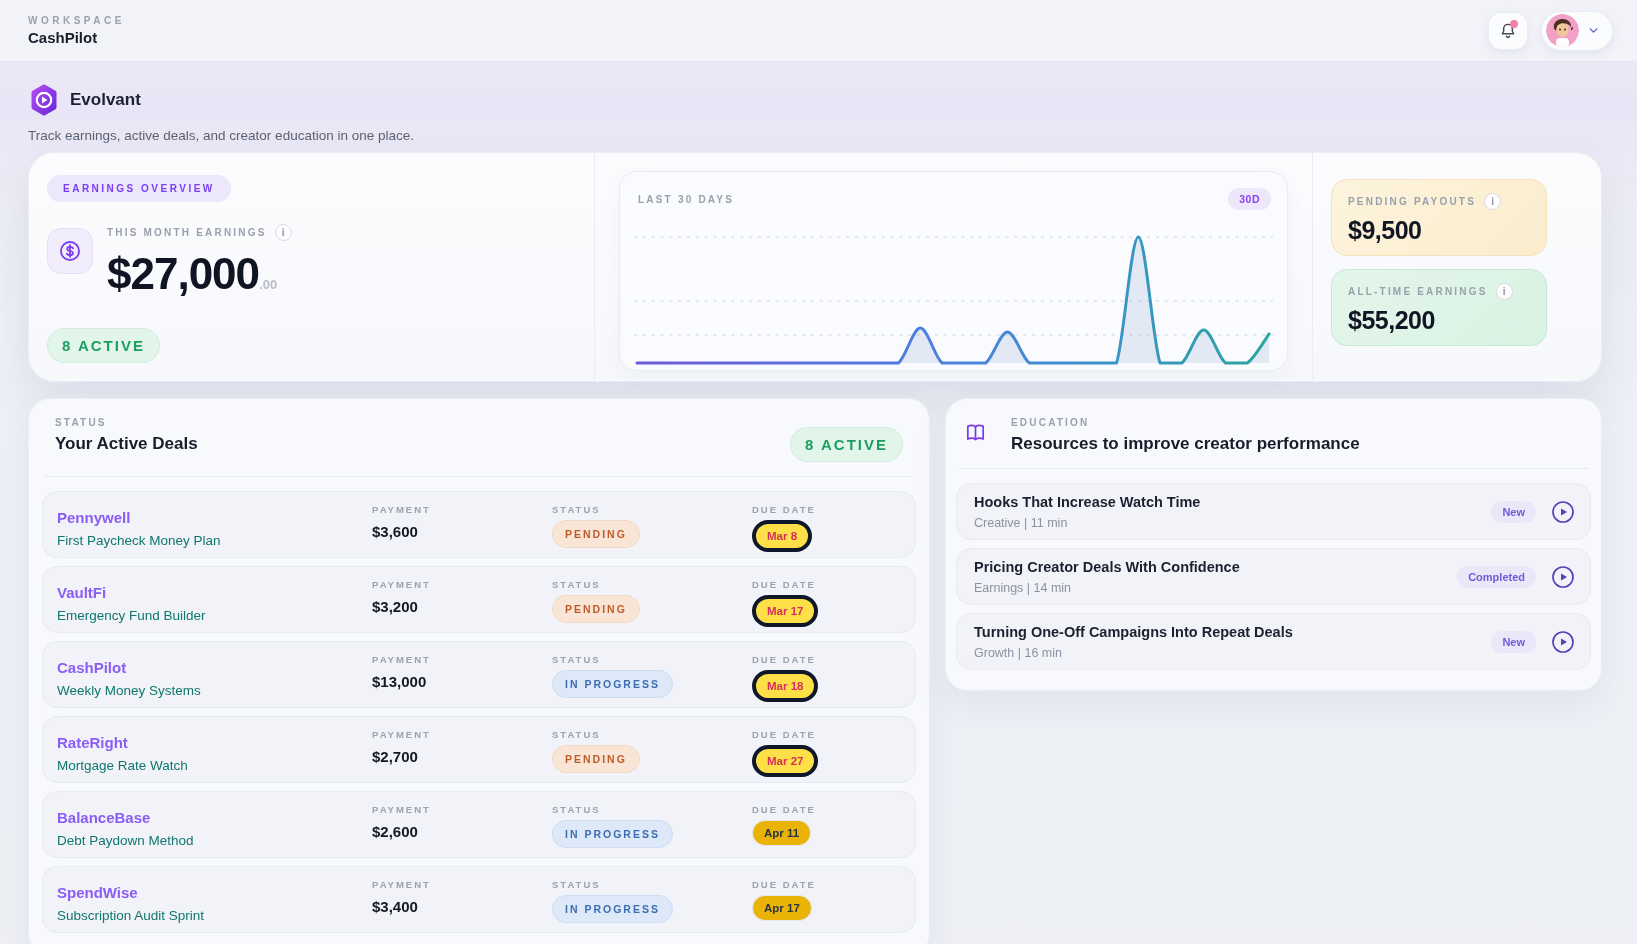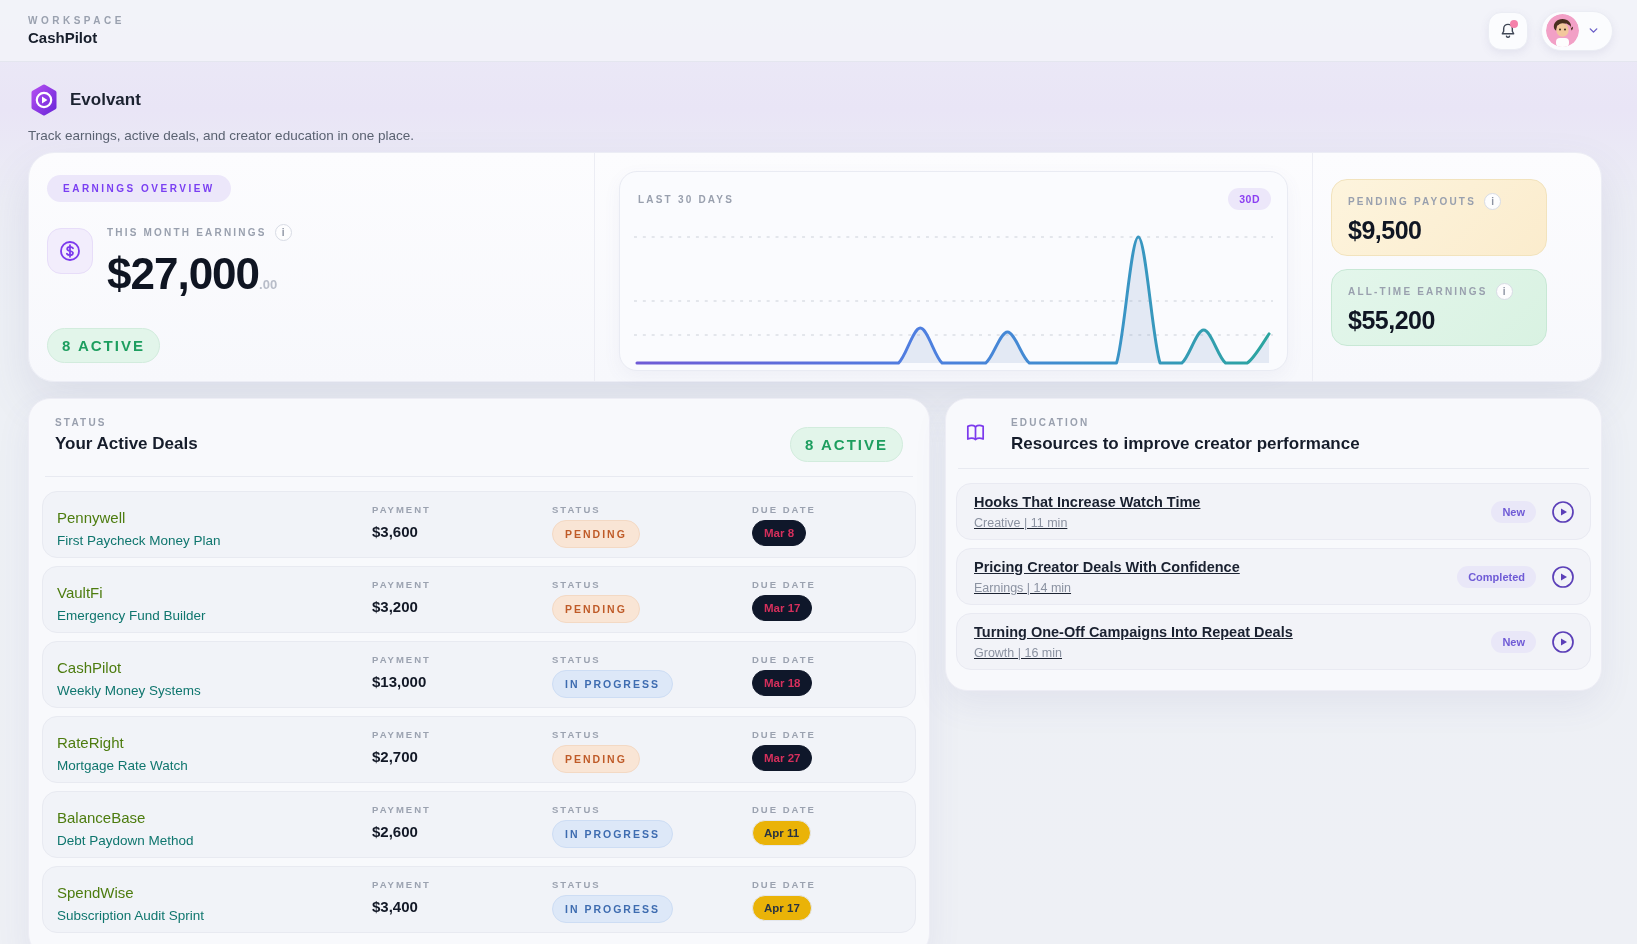--- a/index.html
+++ b/index.html
@@ -99,36 +99,36 @@
   .panel-title { font-size:17px; font-weight:700; color:#161d2b; margin-top:6px; }
   .divider { height:1px; background:#e8eaf1; margin:14px 4px 14px 4px; }
   .edu-head { justify-content:flex-start; gap:24px; padding-left:10px; }
   .book-wrap { margin-top:4px; }
 
   .deal-row {
     display:grid; grid-template-columns:315px 180px 200px 1fr;
     background:#f1f3f8; border:1px solid #e8eaf1; border-radius:15px;
     height:67px; margin:0 1px 8px 1px; padding:12px 0 0 14px; cursor:pointer;
   }
-  .deal-name { font-size:15px; font-weight:400; color:#4d7c0f; margin-top:5px; }
+  .deal-name { font-size:15px; font-weight:700; color:#8b5cf6; margin-top:5px; }
   .deal-desc { font-size:13.5px; color:#0f766e; margin-top:7px; }
   .col-label { font-size:9.5px; letter-spacing:2px; color:#9ba2b0; font-weight:700; }
   .col-value { font-size:15px; font-weight:700; color:#121826; margin-top:8px; }
   .st-pill { font-size:10.5px; letter-spacing:2px; padding:7px 12px; margin-top:5px; }
   .st-pending { background:#f9e5d5; color:#bf5b28; border:1px solid #f3d9c4; }
   .st-progress { background:#dde8f8; color:#3e6cb0; border:1px solid #cdddf4; }
   .due-pill { font-size:11.5px; padding:6px 11px; margin-top:5px; font-weight:700; }
-  .due-urgent { background:#0f172a; color:#d62f5c; border:1px solid #0f172a; }
+  .due-urgent { background:#fde047; color:#d62f5c; border:4px solid #0f172a; }
   .due-neutral { background:#eab308; color:#2a3442; border:1px solid #e4e7ee; }
 
   .edu-item {
     display:flex; align-items:center; background:#f2f3f8; border:1px solid #e9eaf2;
     border-radius:15px; height:57px; margin:0 2px 8px 2px; padding:0 14px 0 17px; cursor:pointer;
   }
-  .edu-text { flex:1;text-decoration:underline; }
+  .edu-text { flex:1; }
   .edu-title { font-size:14.5px; font-weight:700; color:#1a2130; }
   .edu-meta { font-size:12.5px; color:#8b92a1; margin-top:6px; }
   .edu-badge { background:#e9e7f8; color:#6f5bd6; font-size:11px; padding:5px 11px; font-weight:700; margin-right:14px; }
   .play-btn { display:flex; cursor:pointer; }
 </style>
 </head>
 <body>
 
 <div class="page">
 

